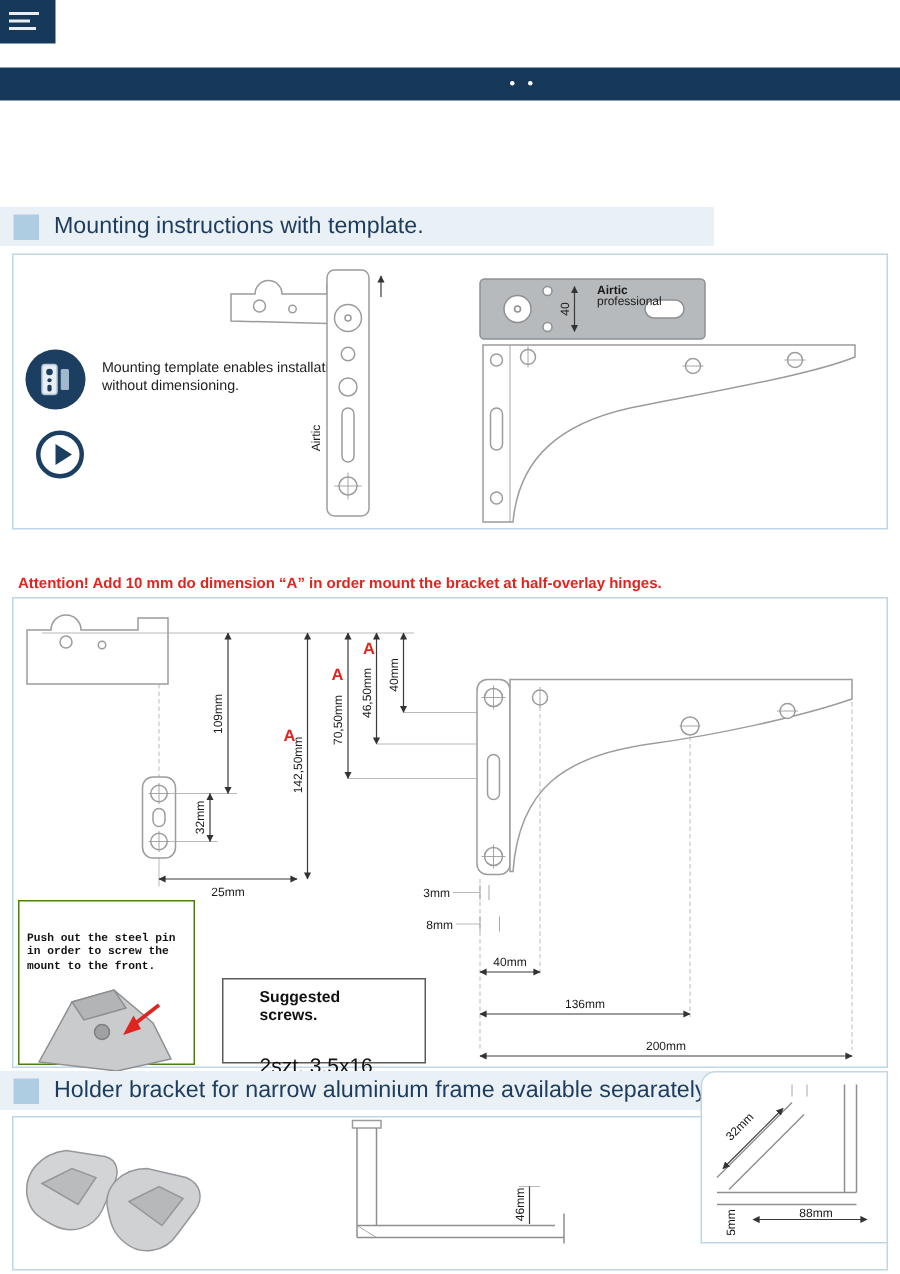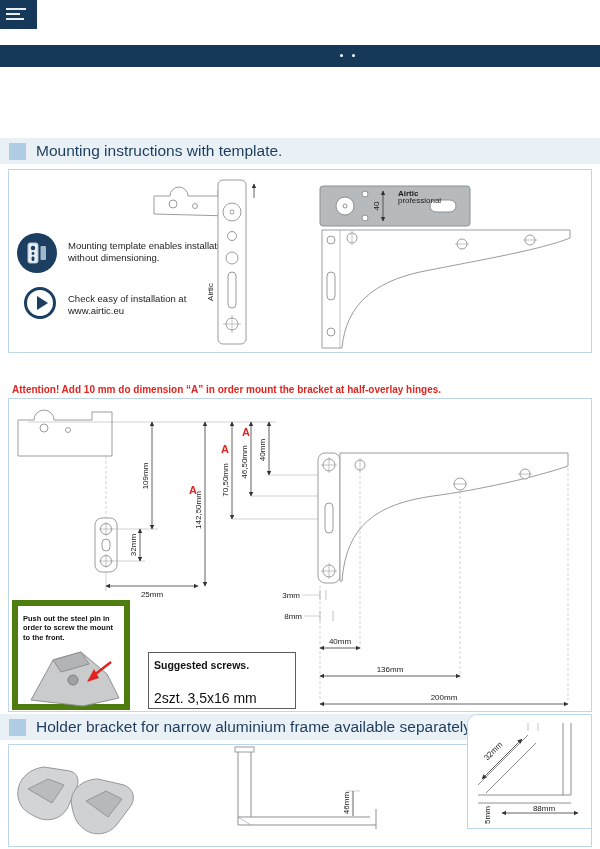--- a/index.html
+++ b/index.html
@@ -5,46 +5,46 @@
   html,body{margin:0;padding:0;background:#fff;}
   .page{position:relative;width:600px;height:849px;background:#fff;overflow:hidden;
         font-family:"Liberation Sans",sans-serif;color:#1d3c5c;}
   .logo-mark{position:absolute;left:0;top:0;width:37px;height:29px;background:#16395a;}
   .logo-mark i{position:absolute;left:6px;height:2px;background:#e8eef4;display:block;}
   .logo-mark .l1{top:8px;width:20px;}
   .logo-mark .l2{top:13px;width:14px;}
   .logo-mark .l3{top:18px;width:18px;}
   .top-bar{position:absolute;left:0;top:45px;width:600px;height:22px;background:#16395a;}
   .top-bar .dot{position:absolute;top:9px;width:3px;height:3px;border-radius:50%;background:#fff;}
-  .band{position:absolute;left:0;width:600px;height:26px;background:#e9f1f7;display:flex;align-items:center;}
+  .band{position:absolute;left:0;width:476px;height:26px;background:#e9f1f7;display:flex;align-items:center;}
   .band-square{width:17px;height:17px;background:#aecde3;margin-left:9px;flex:0 0 auto;}
   .band-title{margin-left:10px;font-size:15.5px;color:#1d3c5c;white-space:nowrap;}
   .band1{top:138px;} .band2{top:356px;} .band3{top:714px;width:474px;}
   .attention{position:absolute;left:12px;top:384px;font-size:10px;font-weight:bold;color:#e02520;white-space:nowrap;}
   .content-box{position:absolute;border:1px solid #bed7e8;background:#fff;box-sizing:border-box;}
   .cb1{left:8px;top:169px;width:584px;height:184px;}
   .cb2{left:8px;top:398px;width:584px;height:314px;}
   .cb3{left:8px;top:744px;width:584px;height:103px;}
   .badge-circle{position:absolute;left:17px;top:233px;width:40px;height:40px;border-radius:50%;
         background:#1c3e60;display:flex;align-items:center;justify-content:center;}
   .play-circle{position:absolute;left:24px;top:287px;width:32px;height:32px;border-radius:50%;
         background:#fff;border:3px solid #1c3e60;box-sizing:border-box;display:flex;align-items:center;justify-content:center;}
   .play-tri{width:0;height:0;border-left:11px solid #1c3e60;border-top:7px solid transparent;
         border-bottom:7px solid transparent;margin-left:4px;}
   .note{position:absolute;font-size:9.5px;color:#222;line-height:1.3;}
   .note1{left:68px;top:240px;width:168px;}
   .note2{left:68px;top:293px;width:150px;}
   .svg1{position:absolute;left:140px;top:172px;}
   .svg2{position:absolute;left:8px;top:398px;}
   .svg3{position:absolute;left:8px;top:745px;}
-  .pin-box{position:absolute;left:12px;top:600px;width:118px;height:110px;border:6px solid #4d7c0f;
-        box-sizing:border-box;padding:8px 5px;background:#fff;}
+  .pin-box{position:absolute;left:12px;top:600px;width:118px;height:110px;border:1px solid #4d7c0f;
+        box-sizing:border-box;padding:21px 5px;background:#fff;font-family:Liberation Mono, monospace;}
   .pin-text{font-size:7.5px;font-weight:bold;color:#111;line-height:1.25;}
-  .screws-box{position:absolute;left:148px;top:652px;width:148px;height:57px;border:1px solid #5a5c5e;
-        box-sizing:border-box;padding:6px 5px;background:#fff;}
+  .screws-box{position:absolute;left:148px;top:652px;width:136px;height:57px;border:1px solid #5a5c5e;
+        box-sizing:border-box;padding:6px 24px;background:#fff;}
   .screws-title{font-size:10.5px;font-weight:bold;color:#111;}
   .screws-line{font-size:14px;color:#111;margin-top:19px;}
   .detail-box{position:absolute;left:467px;top:714px;width:125px;height:115px;border:1px solid #bed7e8;
         border-radius:10px 0 0 0;background:#fff;box-sizing:border-box;}
   
   .oln{fill:#fff;stroke:#9a9c9e;stroke-width:1;}
   .oln2{fill:none;stroke:#8d8f91;stroke-width:1;}
   .thin{stroke:#9a9c9e;stroke-width:0.6;fill:none;}
   .gfill{fill:#b7babc;stroke:#8e9091;stroke-width:1;}
   .dim{stroke:#3a3a3a;stroke-width:0.8;fill:none;}
@@ -80,21 +80,20 @@
       <circle cx="9" cy="8" r="2.2" fill="#1c3e60"></circle>
       <circle cx="9" cy="13.5" r="1.4" fill="#1c3e60"></circle>
       <rect x="7.6" y="16.5" width="2.8" height="4.5" rx="1.2" fill="#1c3e60"></rect>
       <rect x="16.5" y="6" width="5.5" height="14" rx="1" fill="#9fb8cc"></rect>
     </svg>
   </div>
   <div class="note note1">Mounting template enables installation without dimensioning.</div>
   <div class="play-circle">
     <span class="play-tri"></span>
   </div>
-  <div class="note note2">Check easy of installation at www.airtic.eu</div>
 
   <svg class="svg1" width="452" height="180" viewBox="0 0 452 180">
     <defs>
       <marker id="ar1" markerWidth="7" markerHeight="7" refX="5.5" refY="3" orient="auto-start-reverse">
         <path d="M0,0L6,3L0,6Z" fill="#333"></path>
       </marker>
     </defs>
     <g>
       <path class="oln" d="M14,42 V24 h16 a9,9 0 0 1 18,0 h30 v-6 h12 v26 z"></path>
       <circle class="oln" cx="33" cy="32" r="4"></circle>

